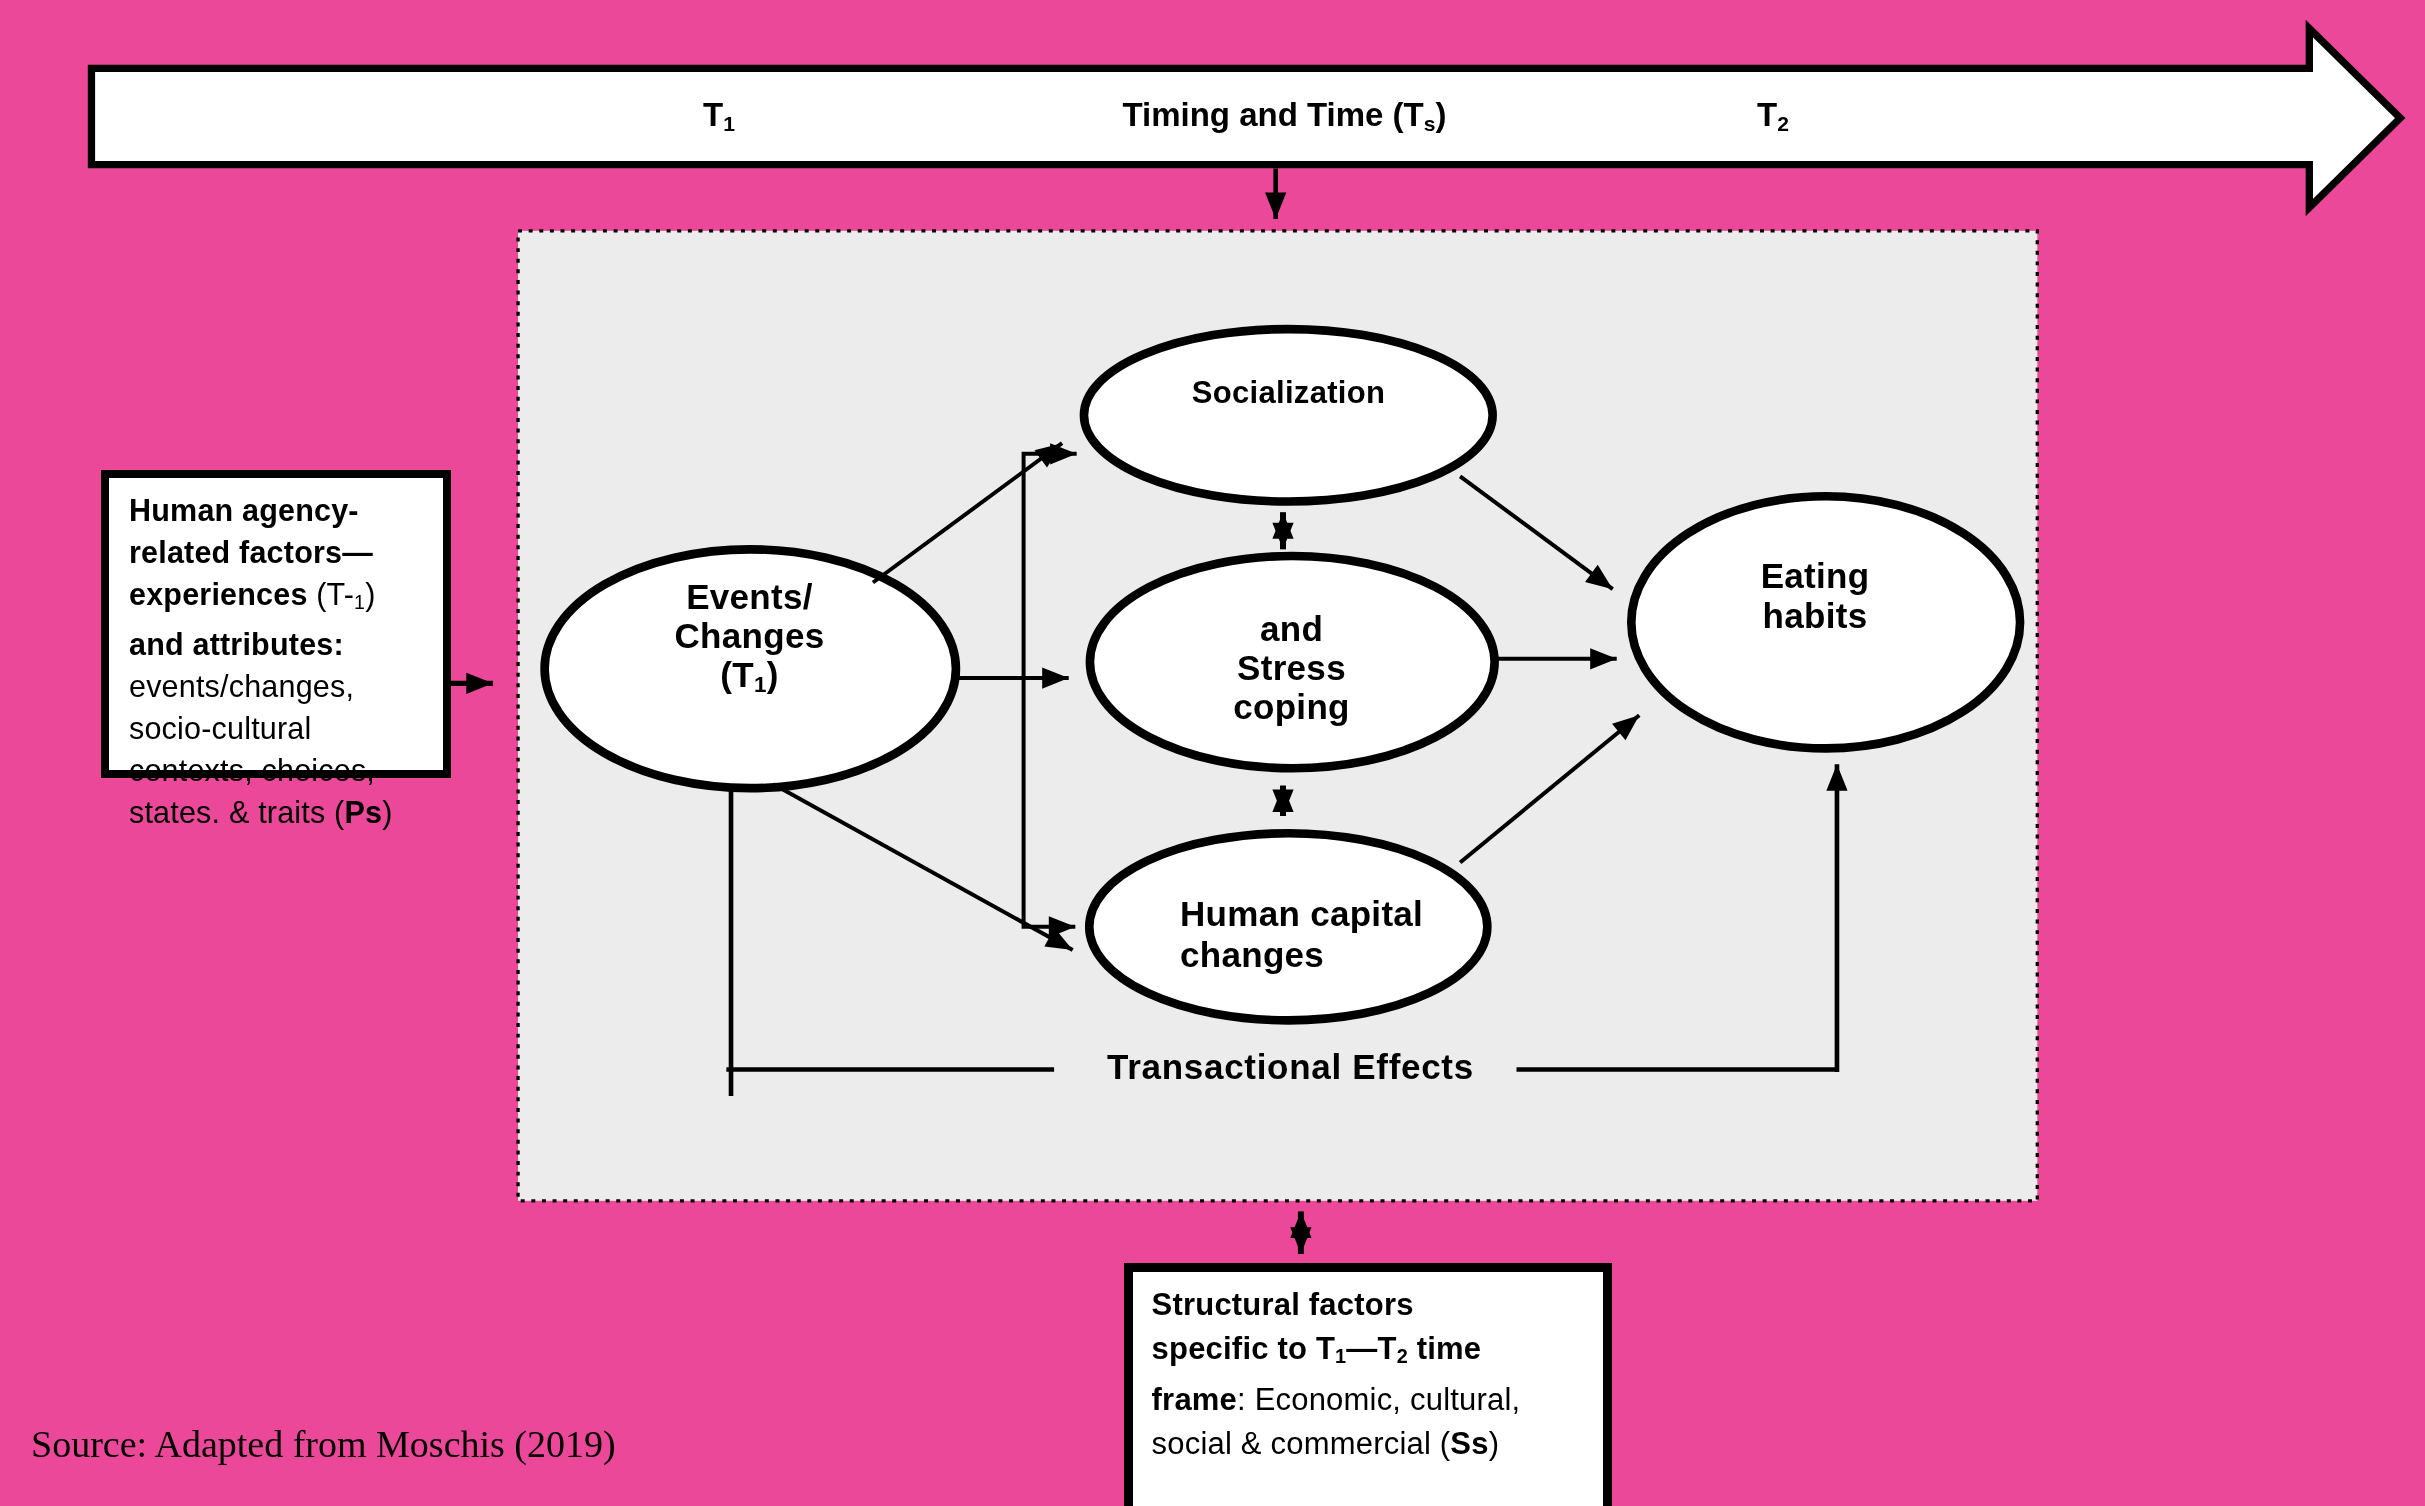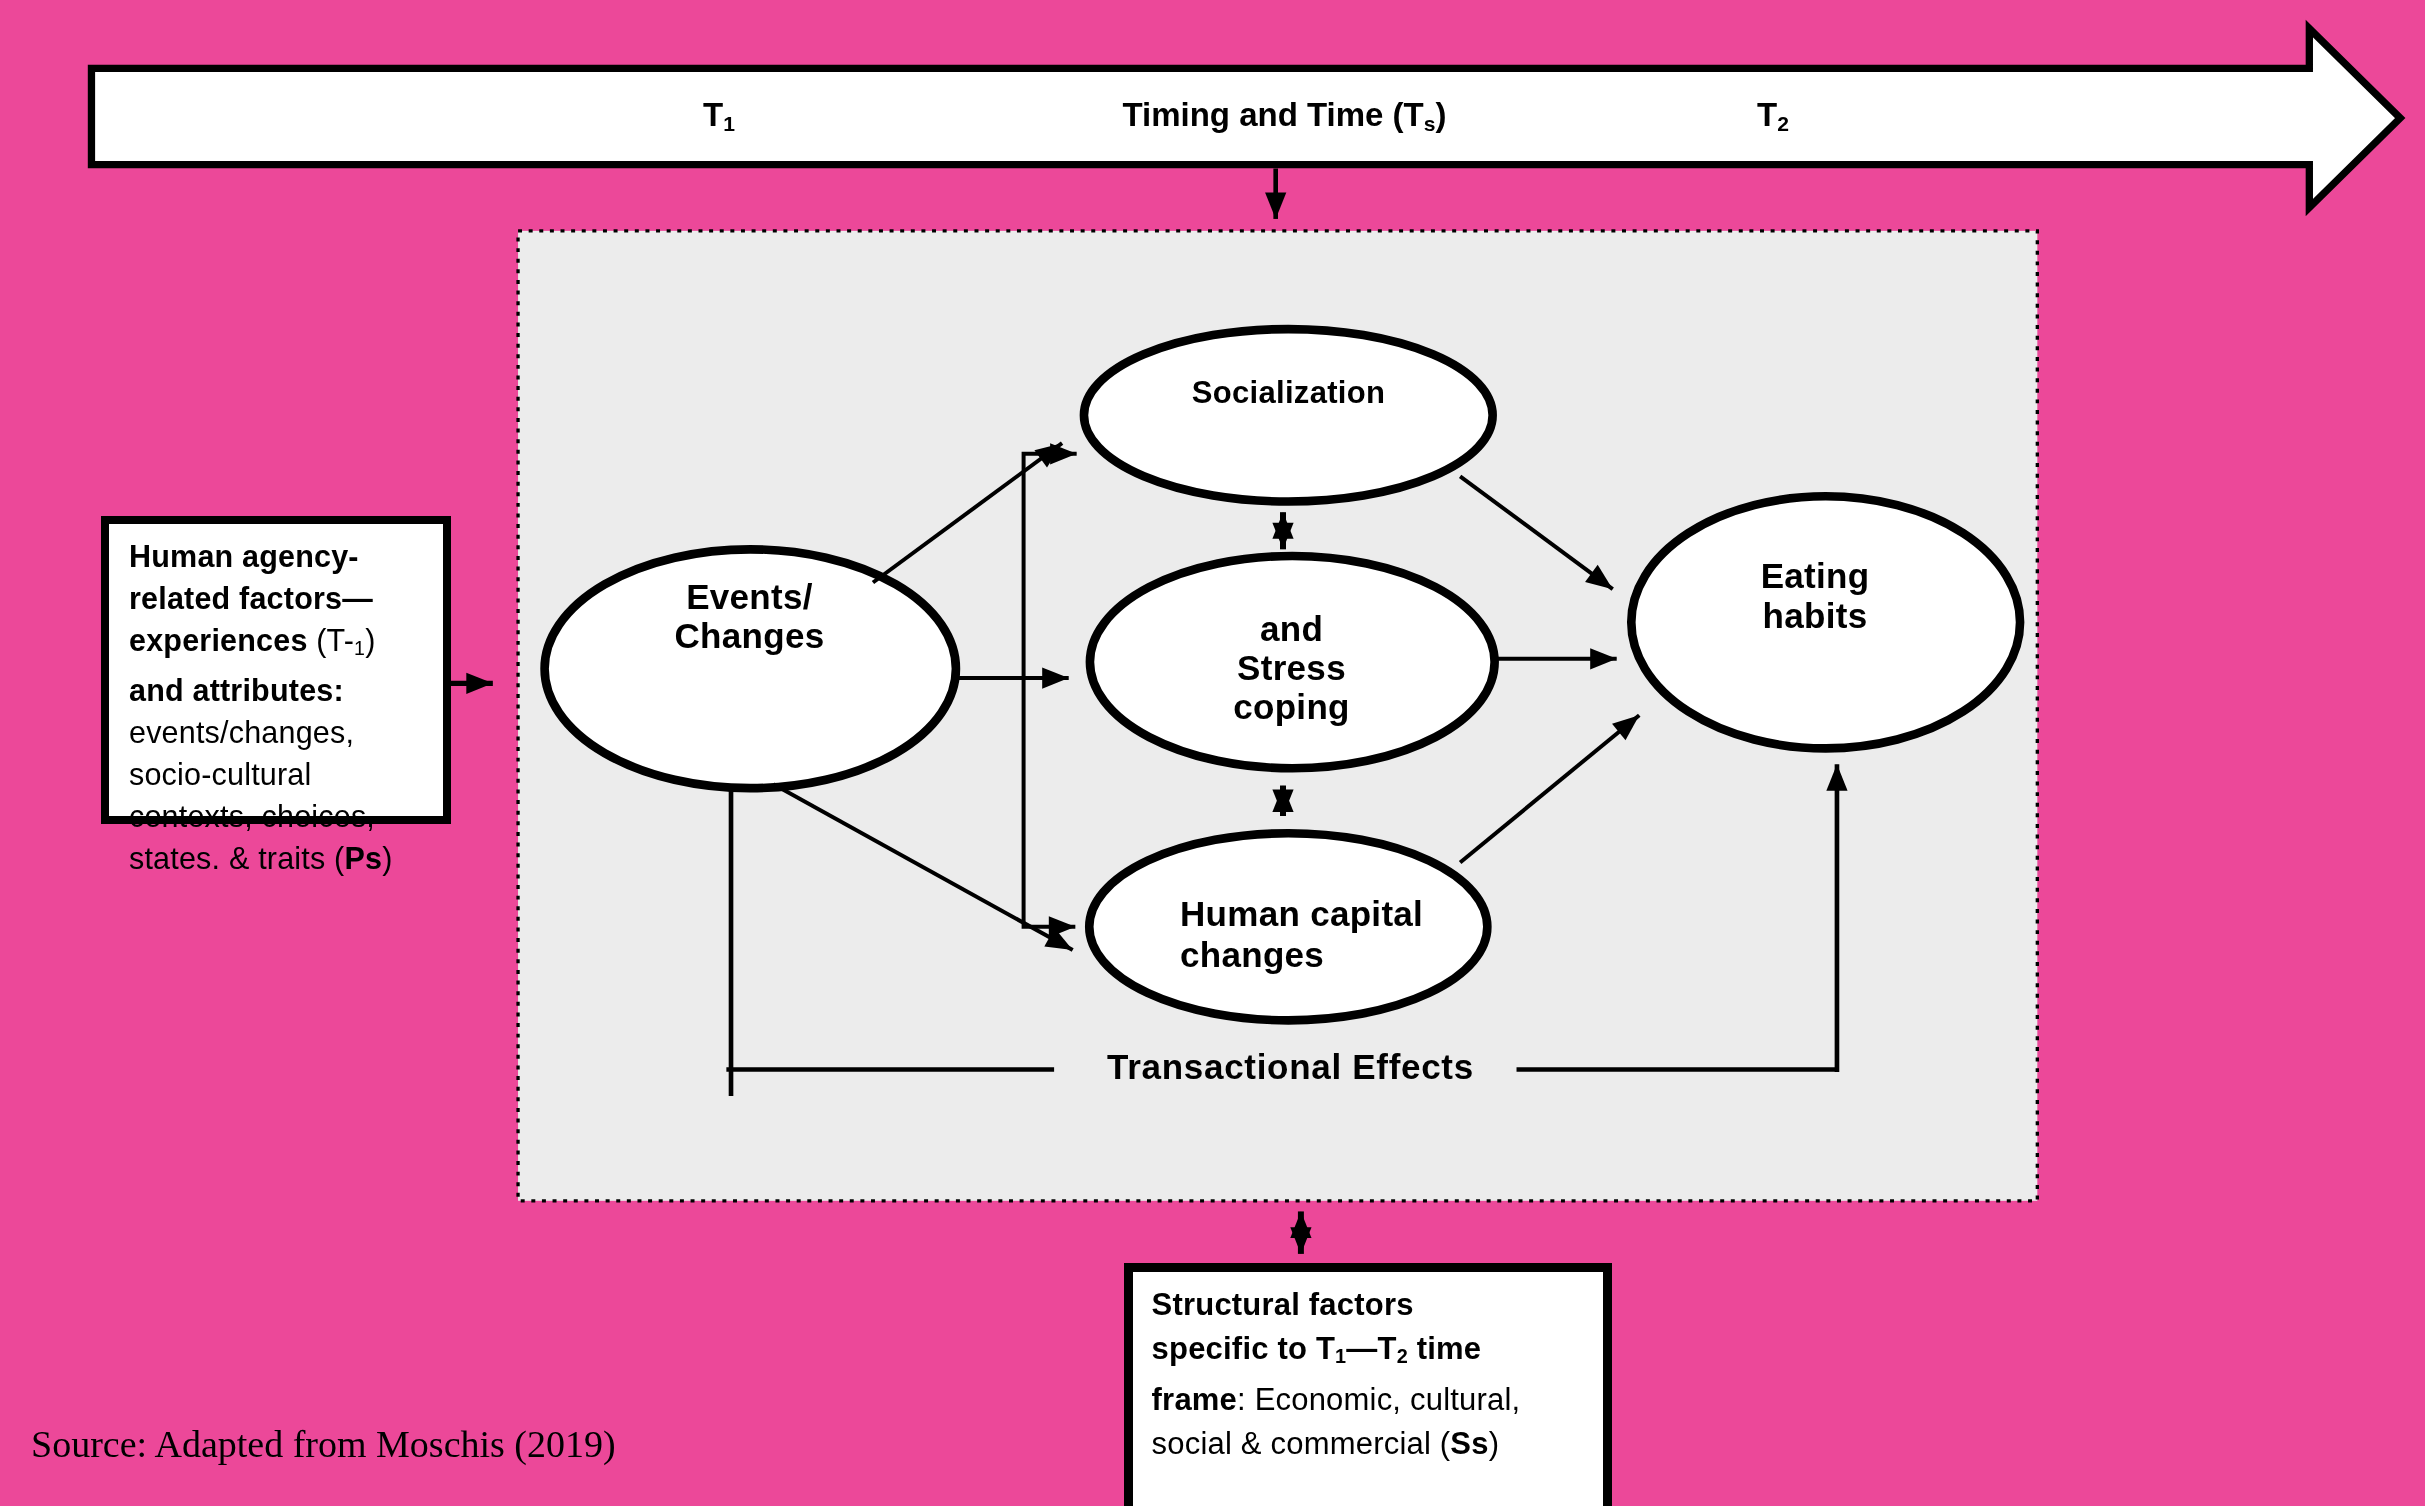--- a/index.html
+++ b/index.html
@@ -76,41 +76,42 @@
   </svg>
 
   <div class="abs timeline-label ctr" style="left:666px;top:96px;width:106px;"><span>T</span><span class="sub">1</span></div>
   <div class="abs timeline-label ctr" style="left:1019px;top:96px;width:531px;"><span>Timing and Time (T</span><span class="sub">s</span><span>)</span></div>
   <div class="abs timeline-label ctr" style="left:1720px;top:96px;width:106px;"><span>T</span><span class="sub">2</span></div>
 
 
   <div class="abs node-label ctr" style="left:544px;top:577px;width:411px;">
     <div>Events/</div>
     <div>Changes</div>
+    <div><span>(T</span><span class="sub">1</span><span>)</span></div>
   </div>
 
   <div class="abs node-label ctr" style="left:1084px;top:373px;width:409px;font-size:31px;">Socialization</div>
 
   <div class="abs node-label ctr" style="left:1088px;top:609px;width:407px;">
     <div>and</div>
     <div>Stress</div>
     <div>coping</div>
   </div>
 
   <div class="abs node-label" style="left:1180px;top:893px;line-height:41px;">
     <div>Human capital</div>
     <div>changes</div>
   </div>
 
   <div class="abs node-label ctr" style="left:1616px;top:556px;width:398px;line-height:40px;">
     <div>Eating</div>
     <div>habits</div>
   </div>
 
-  <div class="abs thickbox boxtext" style="left:101px;top:516px;width:350px;height:308px;padding:10.6px 6.6px 0 20px;">
+  <div class="abs thickbox boxtext" style="left:101px;top:470px;width:350px;height:308px;padding:10.6px 6.6px 0 20px;">
     <div class="b">Human agency-</div>
     <div class="b">related factors—</div>
     <div><span class="b">experiences </span><span>(T-</span><span class="sub">1</span><span>)</span></div>
     <div class="b">and attributes:</div>
     <div>events/changes,</div>
     <div>socio-cultural</div>
     <div>contexts, choices,</div>
     <div><span>states. &amp; traits (</span><span class="b">Ps</span><span>)</span></div>
   </div>
 

